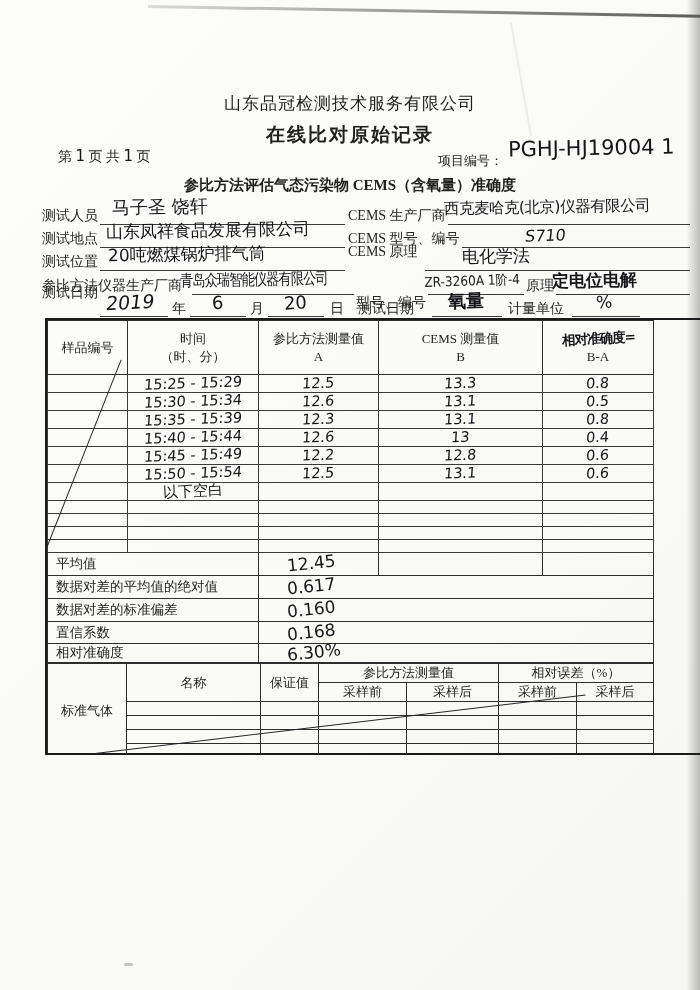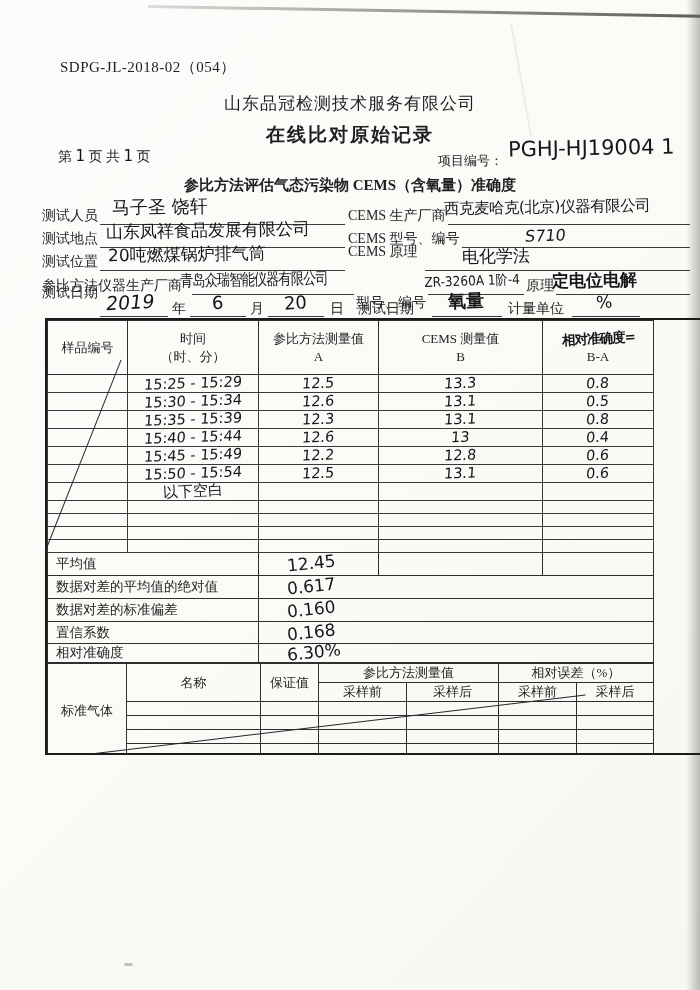--- a/index.html
+++ b/index.html
@@ -46,21 +46,20 @@
 </head>
 <body>
 
 <div class="page">
 
   <div class="abs streak-top"></div>
   <div class="abs edge-right"></div>
   <div class="abs crease"></div>
   <div class="abs speck"></div>
 
-  <div class="abs doc-code">SDPG-JL-2018-02（054）</div>
   <div class="abs company">山东品冠检测技术服务有限公司</div>
   <div class="abs title">在线比对原始记录</div>
 
   <div class="abs pageline">
     <span>第</span>
     <span class="hw" style="font-size:15px;">1</span>
     <span>页 共</span>
     <span class="hw" style="font-size:15px;">1</span>
     <span>页</span>
   </div>

